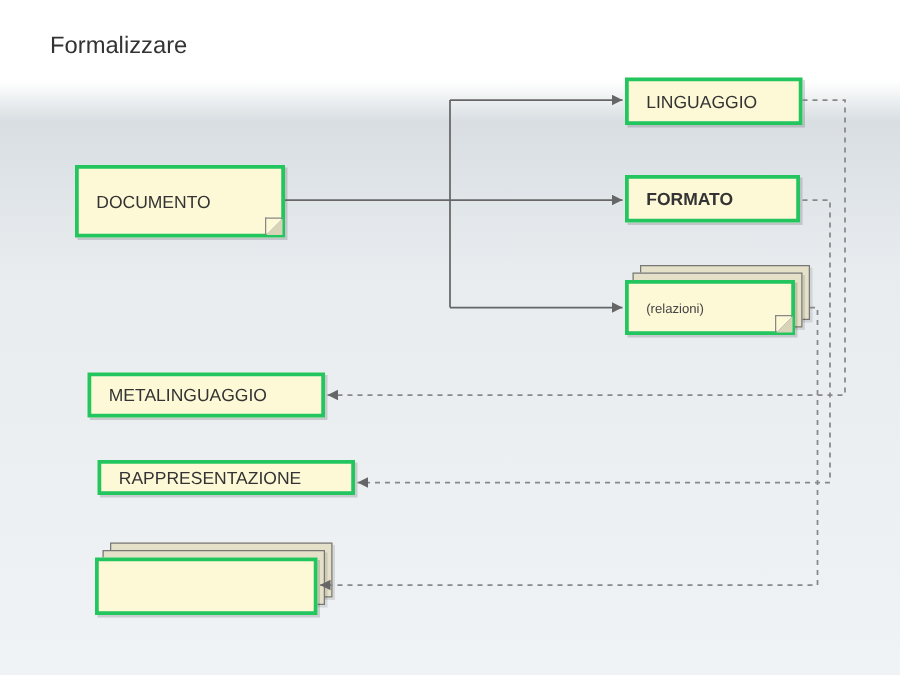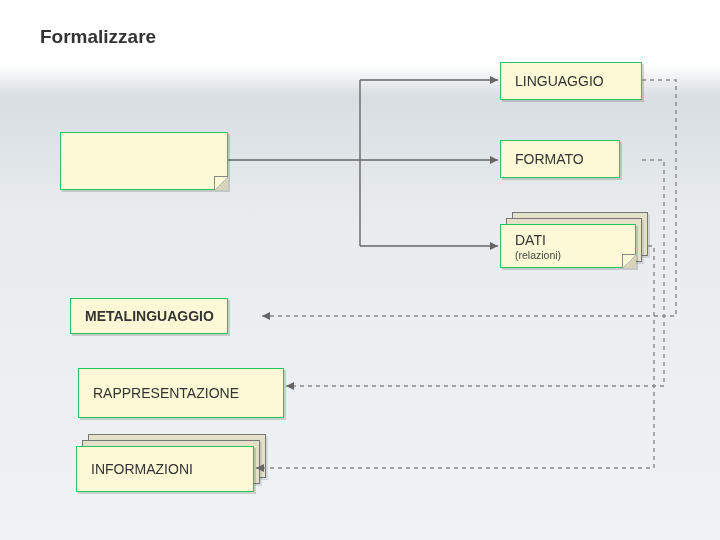--- a/index.html
+++ b/index.html
@@ -8,27 +8,27 @@
     font-family: Arial, Helvetica, sans-serif;
     background: linear-gradient(180deg, #ffffff 0%, #ffffff 12%, #d8dee2 18%, #e8ecef 40%, #f0f3f5 100%);
     position: relative;
     overflow: hidden;
   }
   .title {
     position: absolute;
     top: 26px;
     left: 40px;
     font-size: 19px;
-    font-weight: bold;
+    font-weight: normal;
     color: #333;
   }
   .box {
     position: absolute;
     background: #fdf8d5;
-    border: 1px solid #22c55e;
+    border: 3px solid #22c55e;
     box-shadow: 2px 2px 0 rgba(0,0,0,0.15);
     padding: 10px 14px;
     display: flex;
     flex-direction: column;
     justify-content: center;
   }
   .box .lbl { font-size: 14px; color: #333; }
   .box .sub { font-size: 10.5px; color: #444; margin-top: 1px; }
   .stack {
     position: absolute;
@@ -45,51 +45,50 @@
     border-left: 1px solid #888;
   }
   svg.conn { position: absolute; top: 0; left: 0; pointer-events: none; }
 </style>
 </head>
 <body>
 
 <div class="title">Formalizzare</div>
 
 <div class="box" style="left:60px; top:132px; width:168px; height:58px;">
+  <span class="lbl">DOCUMENTO</span>
   <span class="fold"></span>
 </div>
 
 <div class="box" style="left:500px; top:62px; width:142px; height:38px;">
   <span class="lbl">LINGUAGGIO</span>
 </div>
 
-<div class="box" style="left:500px; top:140px; width:120px; height:38px;">
+<div class="box" style="left:500px; top:140px; width:140px; height:38px;font-weight:bold;">
   <span class="lbl">FORMATO</span>
 </div>
 
 <div class="stack" style="left:512px; top:212px; width:136px; height:44px;"></div>
 <div class="stack" style="left:506px; top:218px; width:136px; height:44px;"></div>
 <div class="box" style="left:500px; top:224px; width:136px; height:44px;">
-  <span class="lbl">DATI</span>
   <span class="sub">(relazioni)</span>
   <span class="fold"></span>
 </div>
 
-<div class="box" style="left:70px; top:298px; width:158px; height:36px;font-weight:bold;">
+<div class="box" style="left:70px; top:298px; width:190px; height:36px;">
   <span class="lbl">METALINGUAGGIO</span>
 </div>
 
-<div class="box" style="left:78px; top:368px; width:206px; height:50px;">
+<div class="box" style="left:78px; top:368px; width:206px; height:28px;">
   <span class="lbl">RAPPRESENTAZIONE</span>
 </div>
 
 <div class="stack" style="left:88px; top:434px; width:178px; height:44px;"></div>
 <div class="stack" style="left:82px; top:440px; width:178px; height:44px;"></div>
 <div class="box" style="left:76px; top:446px; width:178px; height:46px;">
-  <span class="lbl">INFORMAZIONI</span>
 </div>
 
 <svg class="conn" width="720" height="540">
   <defs>
     <marker id="arr" markerWidth="8" markerHeight="8" refX="6" refY="3" orient="auto">
       <path d="M0,0 L6,3 L0,6 Z" fill="#666"></path>
     </marker>
   </defs>
 
   <g stroke="#666" stroke-width="1.4" fill="none">

